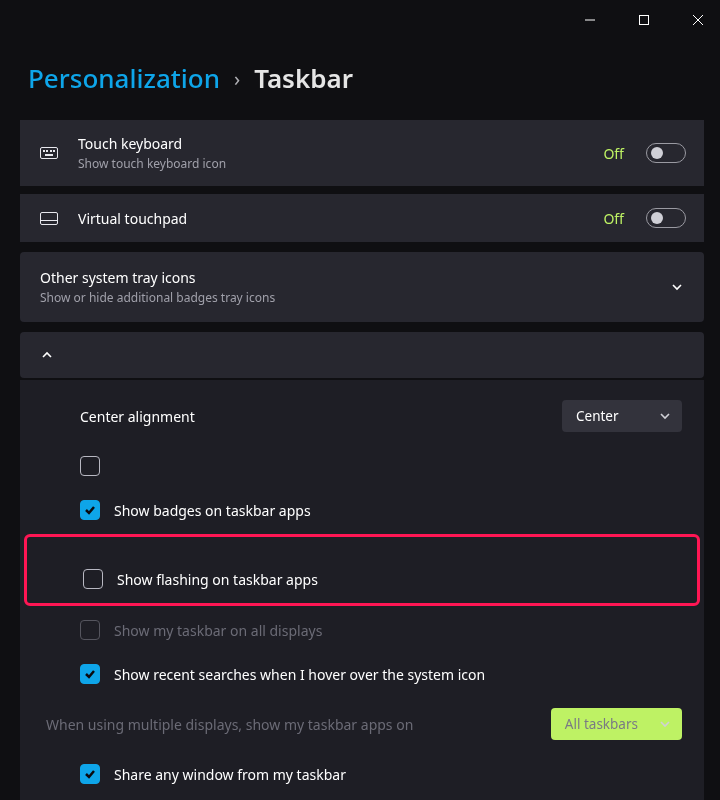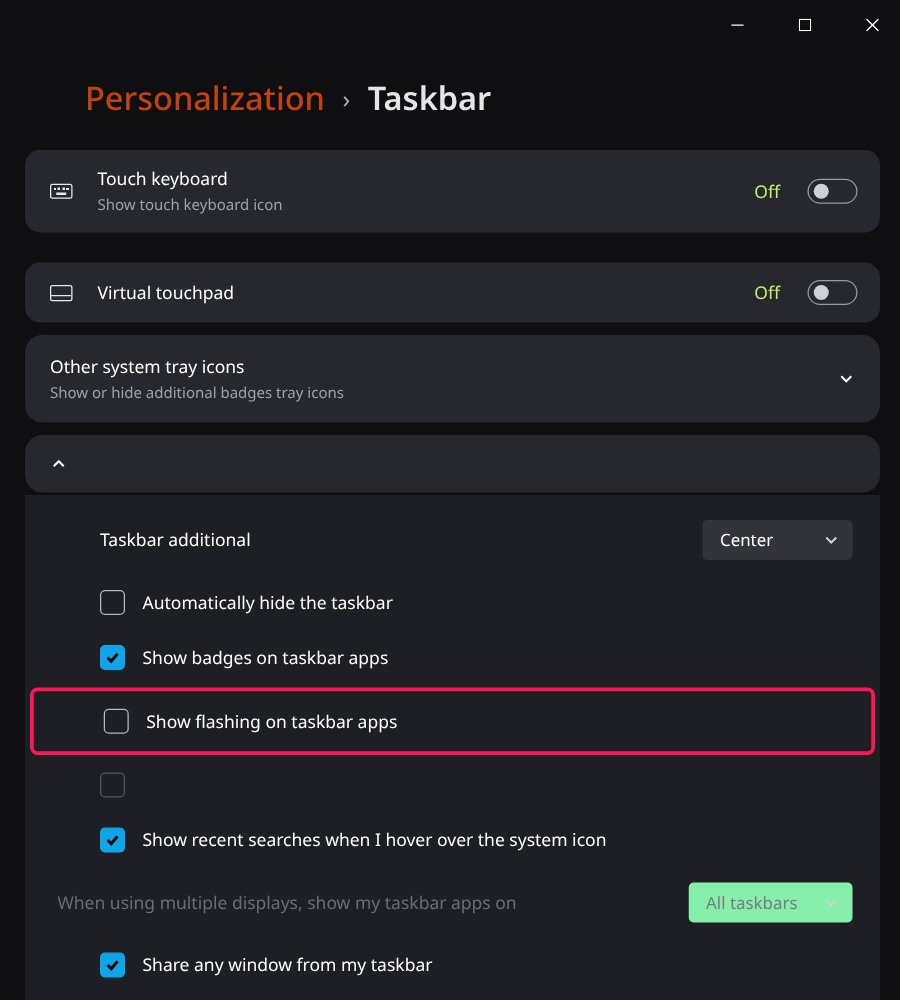--- a/index.html
+++ b/index.html
@@ -4,56 +4,56 @@
 <style>
   * { box-sizing: border-box; margin: 0; padding: 0; font-family: "Segoe UI", system-ui, sans-serif; }
   body { background: #0f0f12; width: 720px; height: 800px; overflow: hidden; color: #ffffff; }
 
   .titlebar { height: 40px; display: flex; justify-content: flex-end; align-items: center; padding-right: 4px; gap: 18px; }
   .titlebar .win-btn { width: 36px; height: 30px; display: flex; align-items: center; justify-content: center; color: #ffffff; }
   .titlebar svg { width: 10px; height: 10px; stroke: #ffffff; fill: none; stroke-width: 1; }
 
   .breadcrumb { display: flex; align-items: center; gap: 14px; padding: 20px 28px 24px 28px; }
   .breadcrumb .crumb { font-size: 26px; font-weight: 600; color: #e5e5e5; }
-  .breadcrumb .crumb.parent { color: #c2410c; font-weight: 500; margin-left: 40px; }
+  .breadcrumb .crumb.parent { color: #0ea5e9; font-weight: 500; }
   .breadcrumb .sep { font-size: 20px; color: #b0b0b5; }
 
   .content { padding: 0 16px 0 20px; display: flex; flex-direction: column; gap: 4px; }
 
-  .card { background: #27272f; border-radius: 12px; padding: 14px 18px; display: flex; align-items: center; gap: 18px; }
-  .card + .card { margin-top: 20px; }
+  .card { background: #27272f; border-radius: 0; padding: 14px 18px; display: flex; align-items: center; gap: 18px; }
+  .card + .card { margin-top: 4px; }
   .card .icon-slot { width: 22px; display: flex; justify-content: center; color: #e8e8ee; }
   .card .texts { flex: 1; display: flex; flex-direction: column; gap: 2px; }
   .card .title { font-size: 14px; color: #ffffff; }
   .card .subtitle { font-size: 12px; color: #a0a0aa; }
   .card .state-label { font-size: 14px; color: #bef264; margin-right: 4px; }
 
   .toggle { width: 40px; height: 20px; border: 1px solid #9a9aa2; border-radius: 10px; position: relative; background: transparent; }
   .toggle::after { content: ""; position: absolute; width: 12px; height: 12px; border-radius: 50%; background: #cfcfd6; top: 3px; left: 4px; }
 
-  .section { background: #27272f; border-radius: 14px; padding: 16px 20px; display: flex; align-items: center; margin-top: 6px; }
+  .section { background: #27272f; border-radius: 4px; padding: 16px 20px; display: flex; align-items: center; margin-top: 6px; }
   .section .texts { flex: 1; display: flex; flex-direction: column; gap: 2px; }
   .section .title { font-size: 14px; color: #ffffff; }
   .section .subtitle { font-size: 12px; color: #a0a0aa; }
   .chevron { color: #ffffff; }
 
   .panel { background: #1e1e25; border-radius: 0 0 4px 4px; padding: 8px 0 10px 0; margin-top: -2px; display: flex; flex-direction: column; }
 
   .row { display: flex; align-items: center; padding: 12px 22px 12px 60px; gap: 14px; }
   .row .label { flex: 1; font-size: 14px; color: #ffffff; }
   .row.disabled .label { color: #6b6b76; }
   .row.disabled .checkbox { border-color: #55555e; }
-  .row.disabled .select { background: #86efac; color: #7a7a84; }
+  .row.disabled .select { background: #bef264; color: #7a7a84; }
 
   .checkbox { width: 20px; height: 20px; border: 1.5px solid #b8b8c2; border-radius: 4px; display: flex; align-items: center; justify-content: center; flex: 0 0 20px; }
   .checkbox.checked { background: #0ea5e9; border-color: #0ea5e9; }
   .checkbox.checked svg { display: block; }
   .checkbox svg { display: none; width: 12px; height: 12px; stroke: #0b0b0f; stroke-width: 2.5; fill: none; }
 
-  .highlight { border: 3px solid #ff1654; border-radius: 6px; margin: 2px 4px; padding: 14px 18px 14px 56px; }
+  .highlight { border: 3px solid #ff1654; border-radius: 6px; margin: 2px 4px; padding: 32px 18px 14px 56px; }
 
   .select { background: #33333c; border-radius: 4px; height: 32px; padding: 0 12px 0 14px; display: flex; align-items: center; gap: 22px; font-size: 13.5px; color: #ffffff; min-width: 120px; justify-content: space-between; text-align: right; }
   .select.small { min-width: 100px; }
   .select svg { width: 10px; height: 10px; stroke: #d0d0d6; fill: none; stroke-width: 1.6; }
 
   .kbd-icon { width: 18px; height: 12px; border: 1.3px solid #e8e8ee; border-radius: 2px; position: relative; }
   .kbd-icon::before { content:""; position:absolute; inset:2px; border-top:2px dotted #e8e8ee; }
   .kbd-icon::after { content:""; position:absolute; left:4px; right:4px; bottom:2px; height:2px; background:#e8e8ee; }
 
   .touchpad-icon { width: 18px; height: 13px; border: 1.3px solid #e8e8ee; border-radius: 2px; position: relative; }
@@ -124,50 +124,50 @@
 
   <div class="section">
     <svg class="chevron" width="14" height="14" viewBox="0 0 14 14" fill="none" stroke="currentColor" stroke-width="1.6">
         <polyline points="3,9 7,5 11,9"></polyline>
       </svg>
   </div>
 
   <div class="panel">
 
     <div class="row">
-      <div class="label">Taskbar additional</div>
+      <div class="label">Center alignment</div>
       <div class="select">
         <span>Center</span>
         <svg viewBox="0 0 10 10">
             <polyline points="1,3 5,7 9,3"></polyline>
           </svg>
       </div>
     </div>
 
     <div class="row">
       <div class="checkbox"></div>
-      <div class="label">Automatically hide the taskbar</div>
     </div>
 
     <div class="row">
       <div class="checkbox checked">
           <svg viewBox="0 0 12 12">
             <polyline points="2,6 5,9 10,3"></polyline>
           </svg>
         </div>
       <div class="label">Show badges on taskbar apps</div>
     </div>
 
     <div class="row highlight">
       <div class="checkbox"></div>
       <div class="label">Show flashing on taskbar apps</div>
     </div>
 
     <div class="row disabled">
       <div class="checkbox"></div>
+      <div class="label">Show my taskbar on all displays</div>
     </div>
 
     <div class="row">
       <div class="checkbox checked">
           <svg viewBox="0 0 12 12">
             <polyline points="2,6 5,9 10,3"></polyline>
           </svg>
         </div>
       <div class="label">Show recent searches when I hover over the system icon</div>
     </div>

